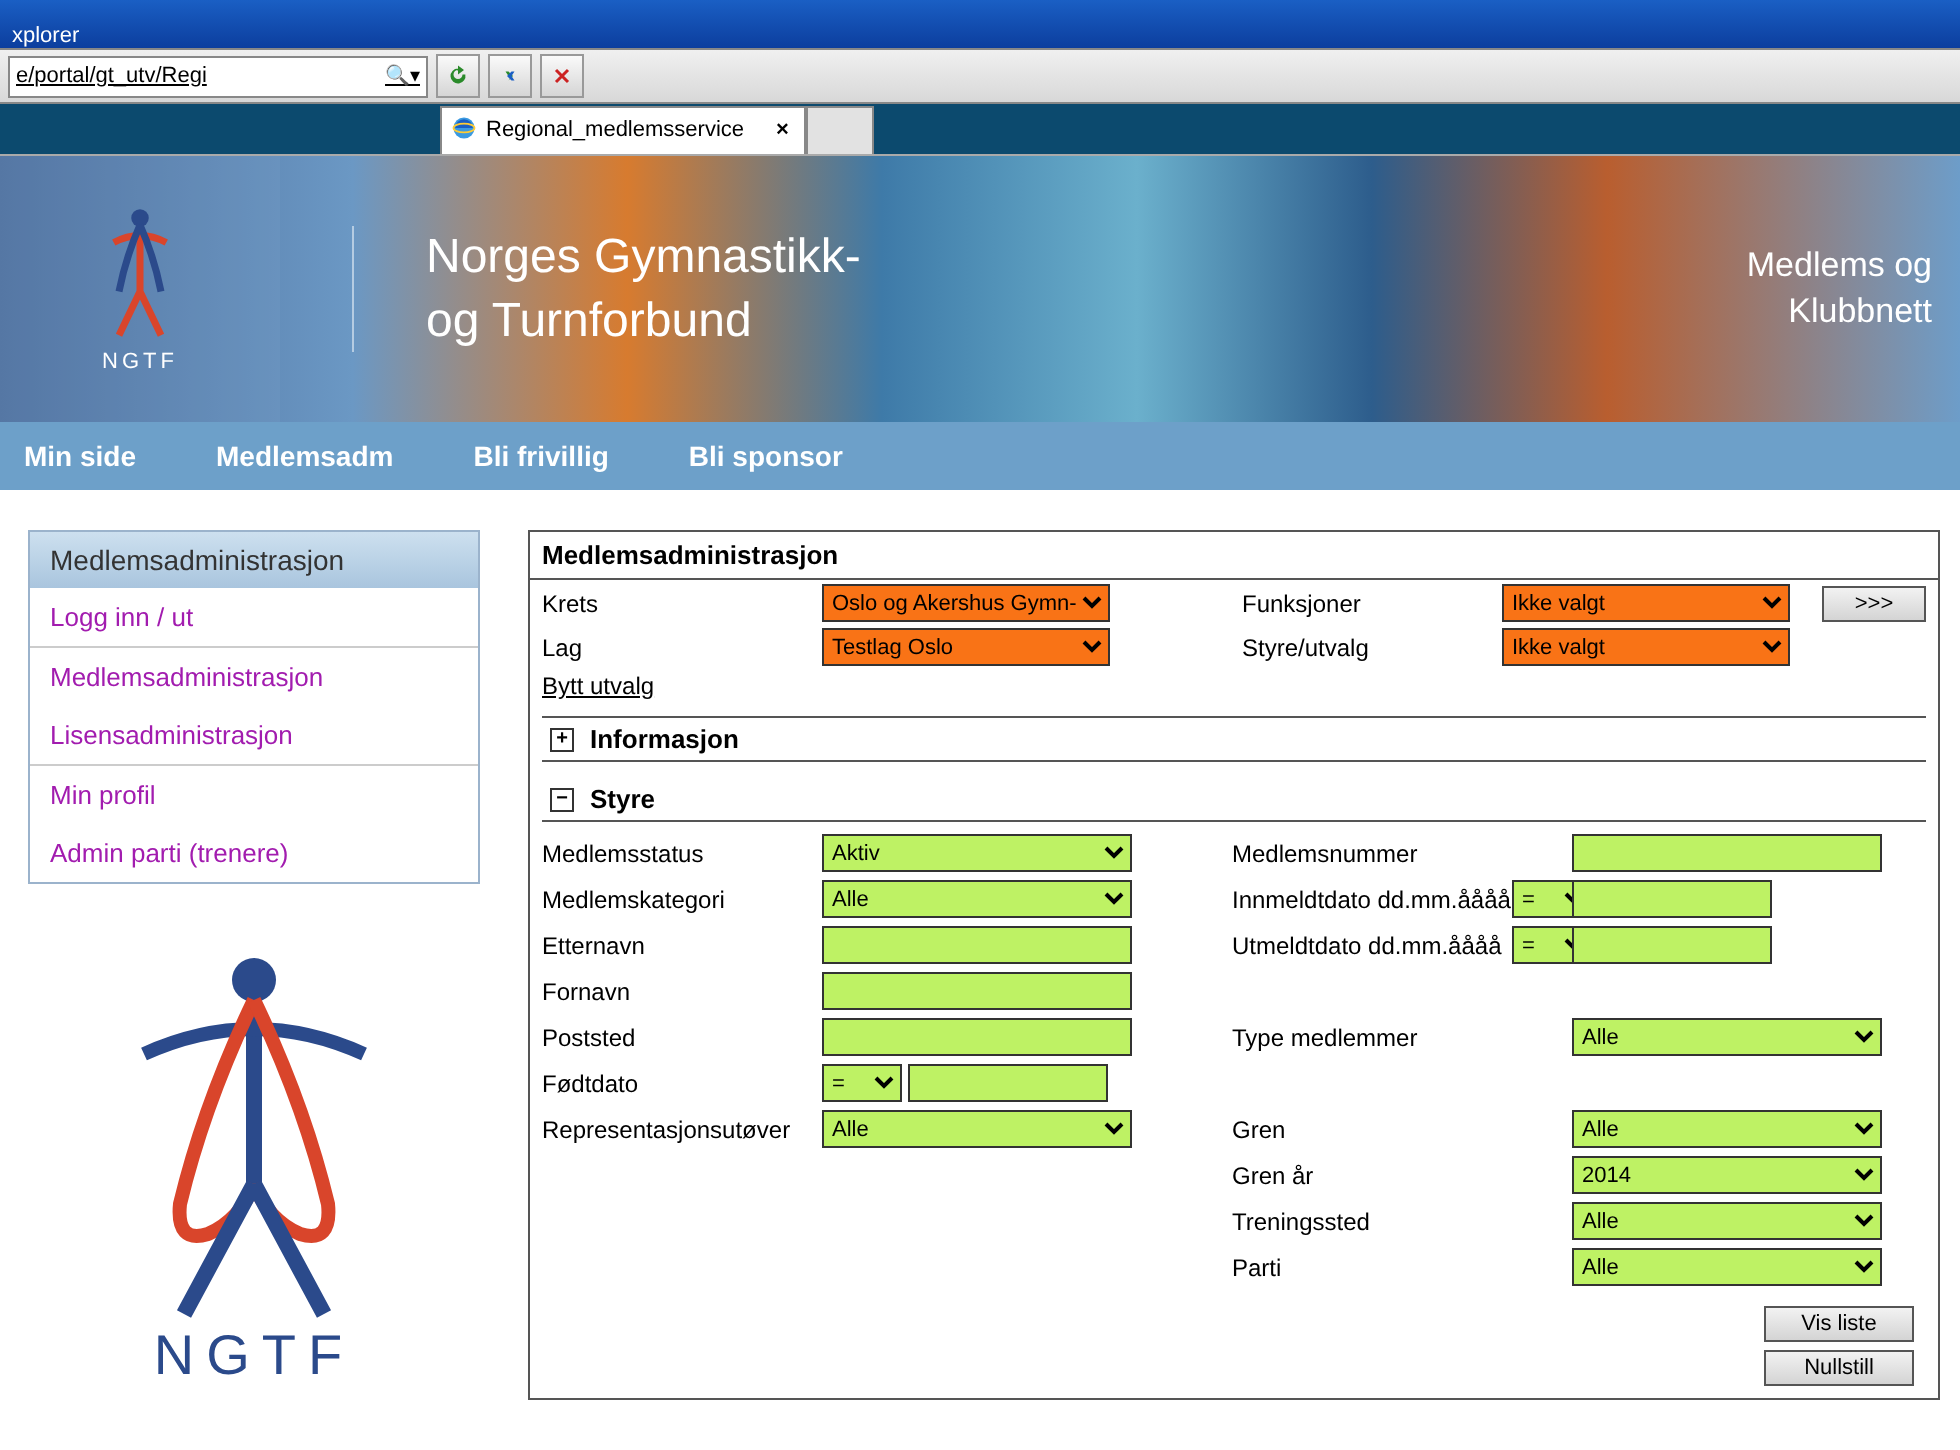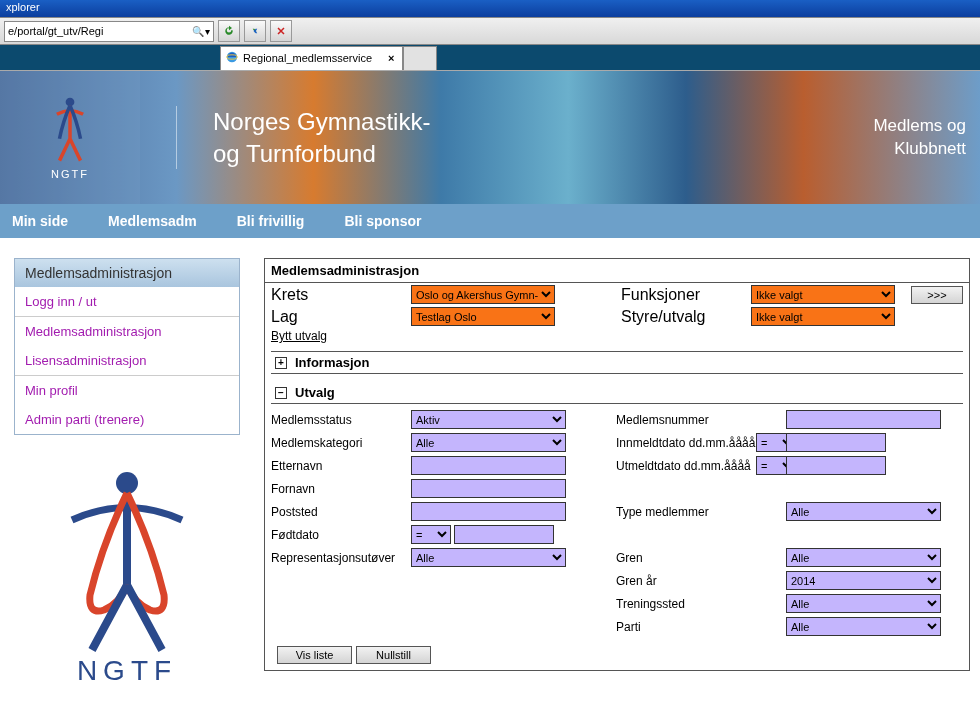--- a/index.html
+++ b/index.html
@@ -1,20 +1,20 @@
 <!DOCTYPE html>
 <html><head>
 <meta charset="utf-8">
 <style>
 * { box-sizing: border-box; margin: 0; padding: 0; }
 body { font-family: Arial, sans-serif; font-size: 12px; background: #fff; }
 
 
-.browser-titlebar { background: linear-gradient(#1a5fc4, #0c3e9e); color: #fff; height: 17px; padding: 1px 6px; font-size: 11px; }
-.browser-toolbar { background: linear-gradient(#f0f0f0, #d8d8d8); border-top: 1px solid #888; border-bottom: 1px solid #888; height: 28px; display: flex; align-items: center; gap: 4px; padding: 0 4px; }
+.browser-titlebar { background: linear-gradient(#1a5fc4, #0c3e9e); color: #fff; height: 17px; padding: 12px 6px; font-size: 11px; }
+.browser-toolbar { background: linear-gradient(#f0f0f0, #d8d8d8); border-top: 1px solid #888; border-bottom: 1px solid #888; height: 28px; display: flex; align-items: center; gap: 4px; padding: 0 4px; text-decoration: underline; }
 .addr-input { width: 210px; height: 21px; border: 1px solid #888; padding: 1px 3px; font-size: 11px; background: #fff; display: flex; align-items: center; justify-content: space-between; }
 .addr-input span.search { font-size: 10px; }
 .toolbar-btn { width: 22px; height: 22px; border: 1px solid #999; background: linear-gradient(#fafafa, #d5d5d5); display: inline-flex; align-items: center; justify-content: center; }
 .toolbar-btn svg { width: 12px; height: 12px; }
 .browser-tabs { background: #0c4a6e; height: 26px; display: flex; align-items: center; border-bottom: 1px solid #aaa; }
 .tab { background: #fff; border: 1px solid #888; border-bottom: none; height: 24px; margin-left: 220px; display: flex; align-items: center; padding: 0 8px 0 4px; gap: 4px; font-size: 11px; }
 .tab-close { font-weight: bold; margin-left: 12px; cursor: pointer; }
 .tab-new { width: 34px; height: 24px; border: 1px solid #888; border-bottom: none; background: #e2e2e2; margin-left: 0; }
 
 
@@ -39,35 +39,35 @@
 .side-item { padding: 7px 10px; font-size: 13px; color: #a21caf; cursor: pointer; }
 .side-divider { border-top: 1px solid #ccc; margin: 0; }
 .sidebar-logo { width: 170px; margin: 30px auto 0; display:block; }
 
 
 .panel { flex: 1; border: 1px solid #555; background: #fff; }
 .panel-title { font-weight: bold; padding: 4px 6px; font-size: 13px; border-bottom: 1px solid #555;}
 .panel-body { padding: 2px 6px; }
 
 .filter-grid { display: grid; grid-template-columns: 140px 170px 40px 130px 160px auto; column-gap: 0; row-gap: 3px; align-items:center; font-size:12px; }
-.filter-grid label { font-size: 16px; }
+.filter-grid label { font-size: 12px; }
 .filter-grid select, .filter-grid input[type=text] { width: 144px; height: 19px; border: 1px solid #333; font-size: 11px; background:#f97316; }
 .btn { border: 1px solid #555; background: linear-gradient(#f2f2f2, #d4d4d4); padding: 2px 8px; font-size: 11px; cursor: pointer; }
 .bytt { text-decoration: underline; cursor: pointer; font-size:12px; }
 
 .section-header { border-top: 1px solid #555; border-bottom: 1px solid #555; margin-top: 8px; display:flex; align-items:center; padding: 3px 4px; font-weight: bold; font-size: 13px; gap: 8px;}
 .expander { width: 12px; height: 12px; border: 1px solid #333; display:inline-flex; align-items:center; justify-content:center; font-size:10px; line-height:1; cursor:pointer; background:#fff;}
 
 .utvalg-grid { display: grid; grid-template-columns: 140px 170px 35px 140px 30px 160px; row-gap: 4px; align-items:center; padding: 6px 0; font-size:12px;}
-.utvalg-grid select, .utvalg-grid input[type=text] { height: 19px; border: 1px solid #333; font-size:11px; background:#c4b5fd; }
+.utvalg-grid select, .utvalg-grid input[type=text] { height: 19px; border: 1px solid #333; font-size:11px; background:#bef264; }
 .utvalg-grid .sel-wide { width: 155px; }
 .utvalg-grid .inp-med { width: 100px; }
 .date-op { width: 40px; height:19px; border:1px solid #333; font-size:11px;}
 
-.actions { display: flex; flex-direction: row; align-items: flex-end; gap: 4px; padding: 4px 6px; }
+.actions { display: flex; flex-direction: column; align-items: flex-end; gap: 4px; padding: 4px 6px; }
 .actions .btn { width: 75px; text-align:center; }
 
 </style>
 </head>
 <body>
 
 <div class="browser-titlebar">
   <span>xplorer</span>
 </div>
 <div class="browser-toolbar">
@@ -178,21 +178,21 @@
 
         <span class="bytt">Bytt utvalg</span>
       </div>
 
       <div class="section-header">
         <span class="expander">+</span>
         <span>Informasjon</span>
       </div>
       <div class="section-header" style="border-top:none;">
         <span class="expander">−</span>
-        <span>Utvalg</span>
+        <span>Styre</span>
       </div>
 
       <div class="utvalg-grid">
         <label>Medlemsstatus</label>
         <select class="sel-wide"><option>Aktiv</option></select>
         <span></span>
         <label>Medlemsnummer</label>
         <span></span>
         <input type="text" class="sel-wide" style="">
 

